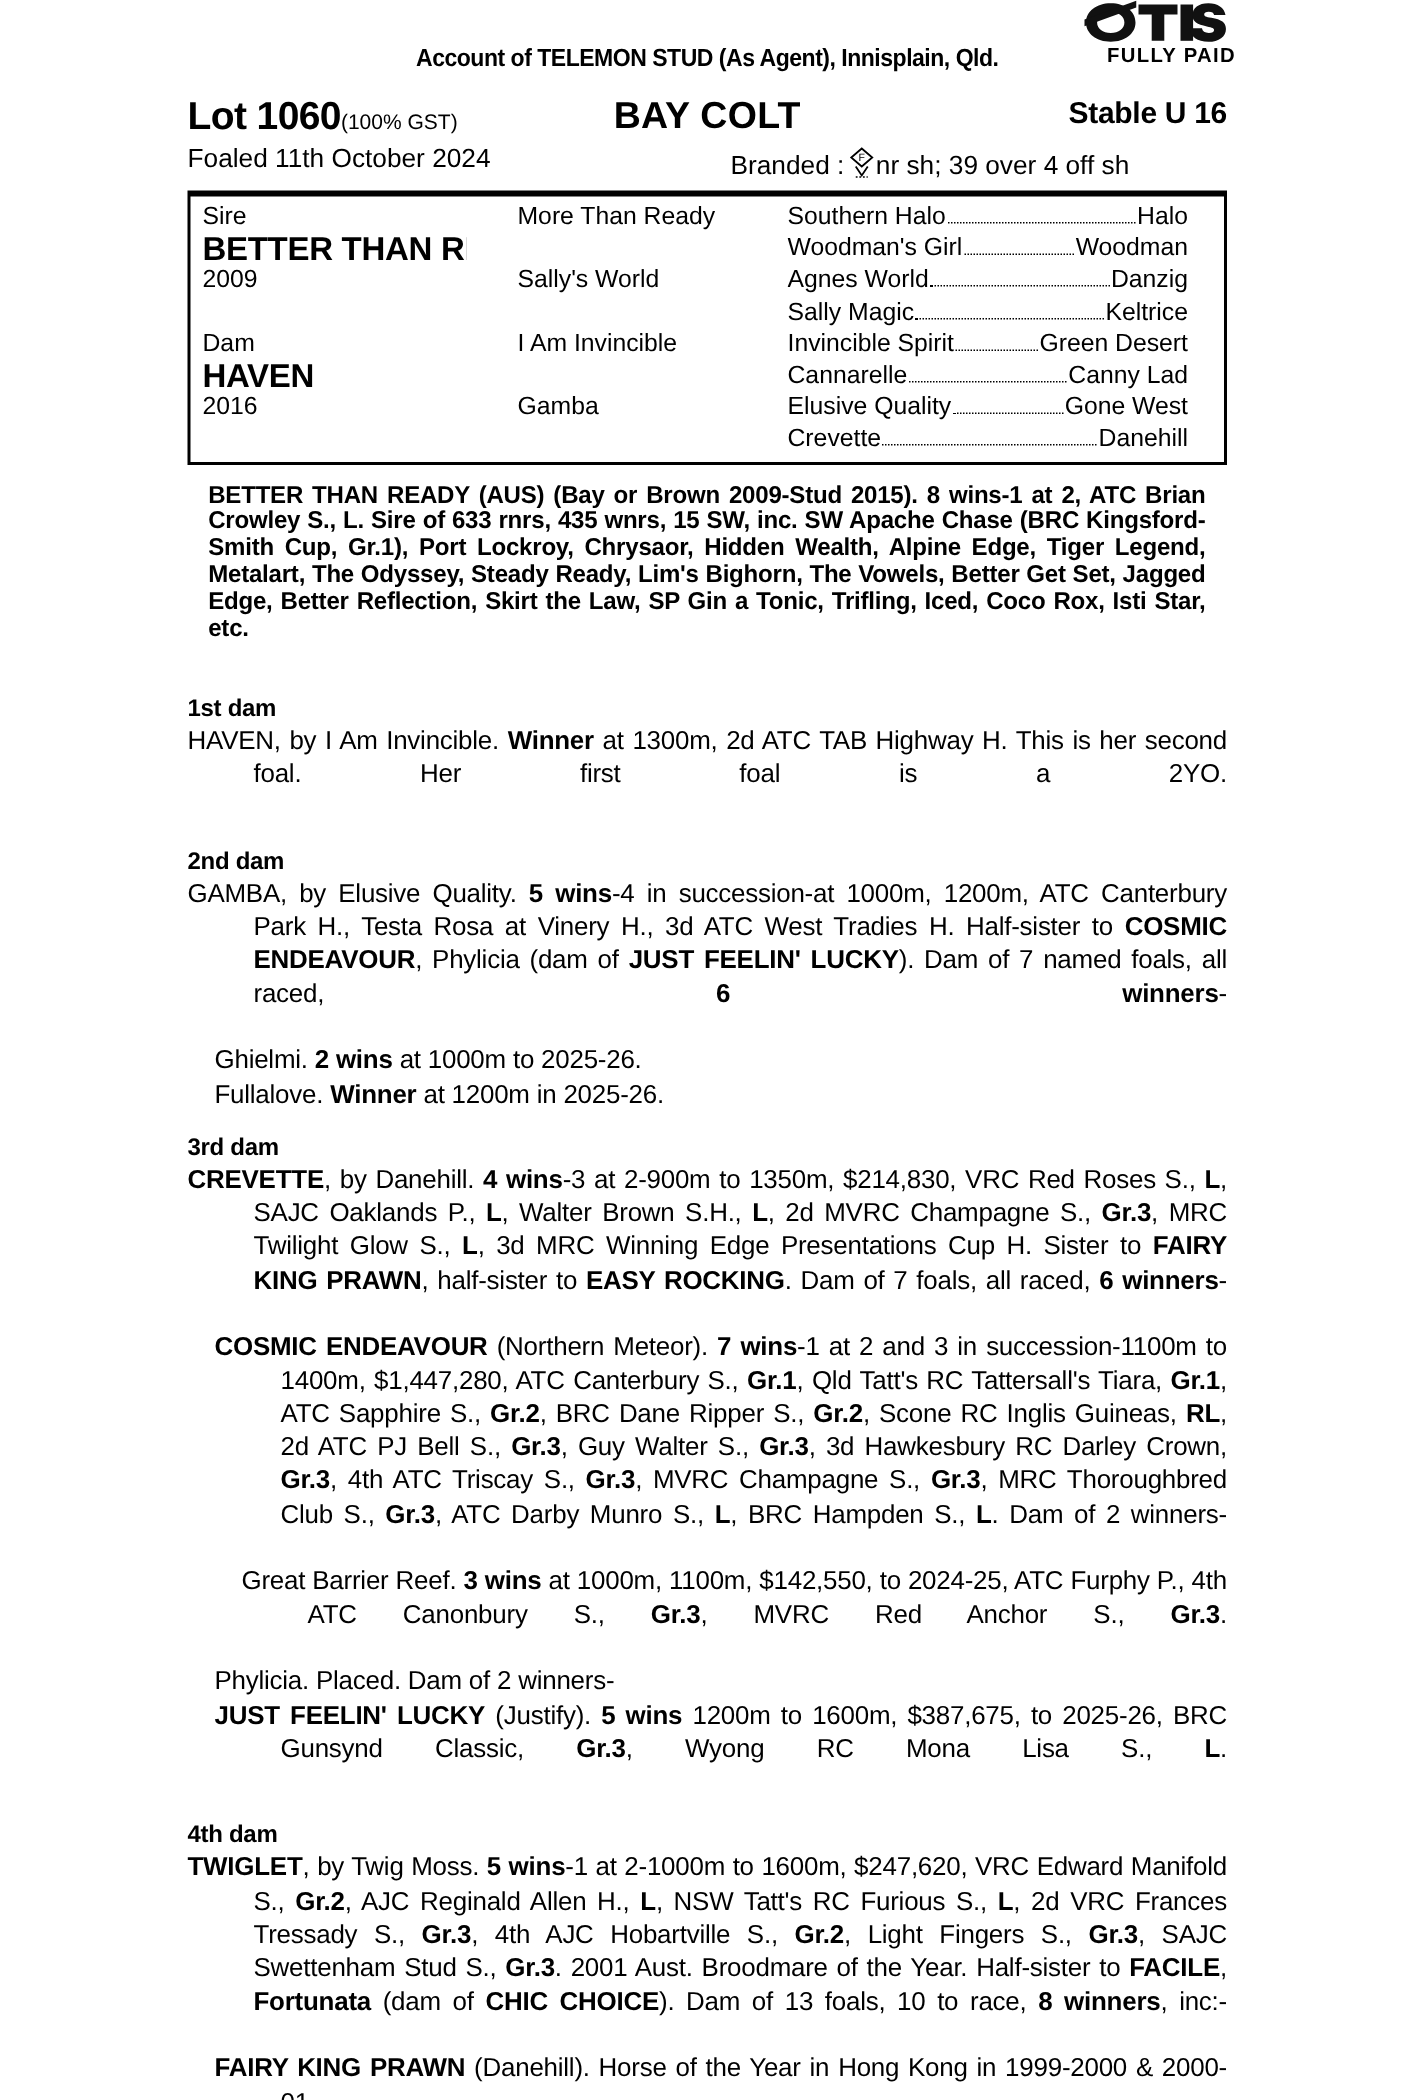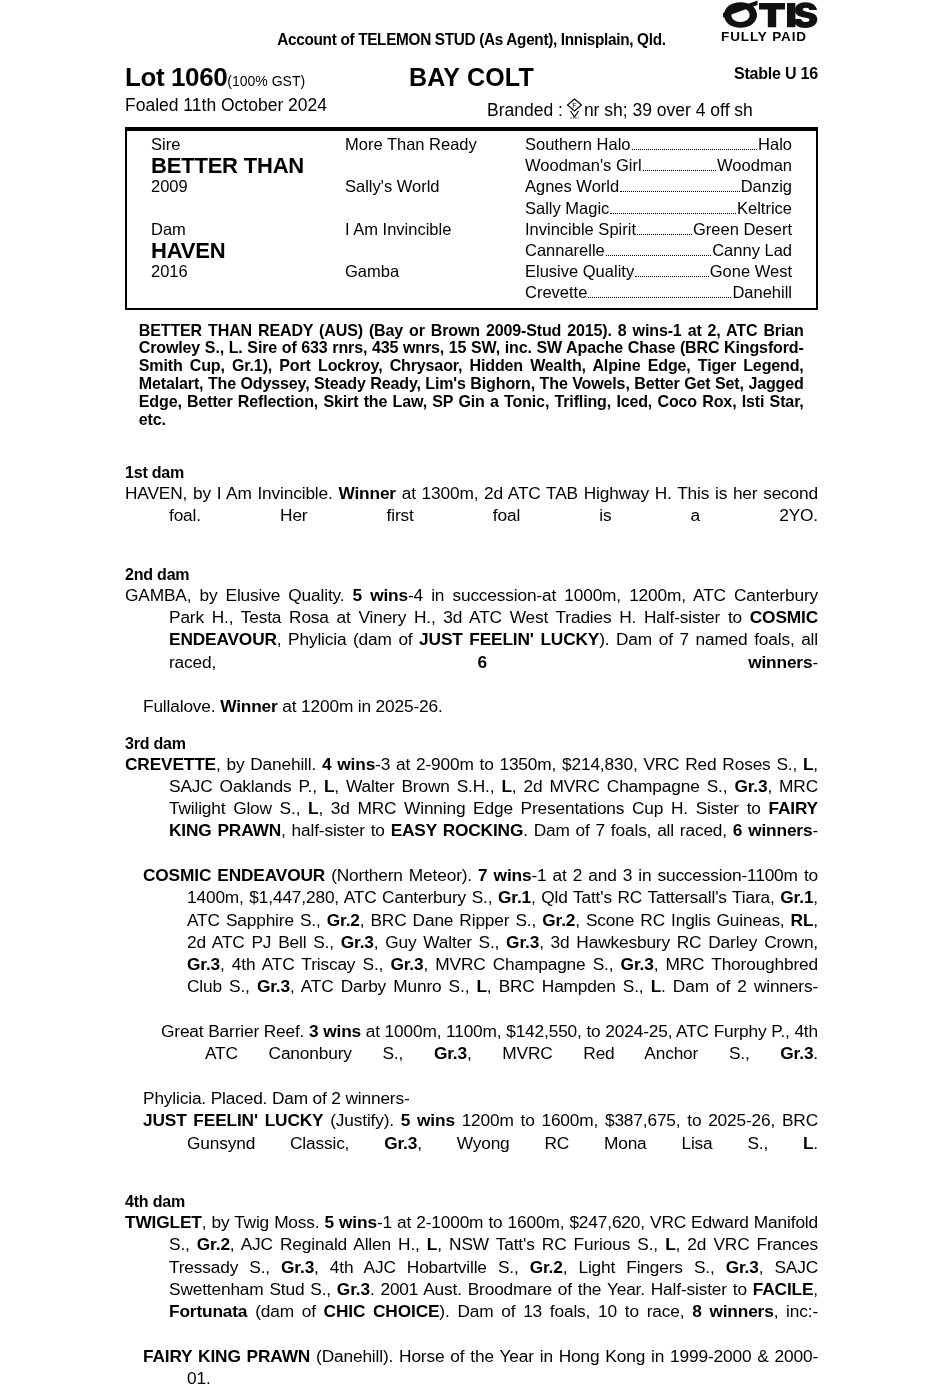--- a/index.html
+++ b/index.html
@@ -52,20 +52,21 @@
     display: block;
     height: 30px;
     line-height: 30px;
   }
   .logo-sub {
     display: block;
     font-size: 13.5px;
     font-weight: bold;
     letter-spacing: 0.9px;
     margin-top: -1px;
+    text-align: right;
   }
 
   .title-row {
     position: relative;
     height: 33px;
   }
   .lot-label {
     position: absolute;
     left: 0;
     top: 0;
@@ -86,21 +87,21 @@
     top: 1px;
     text-align: center;
     font-size: 25px;
     font-weight: bold;
     letter-spacing: 0.2px;
   }
   .stable {
     position: absolute;
     right: 0;
     top: 3px;
-    font-size: 16px;
+    font-size: 20px;
     font-weight: bold;
     letter-spacing: -0.2px;
     white-space: nowrap;
   }
 
   .foaled-row {
     position: relative;
     height: 30px;
     font-size: 17.5px;
   }
@@ -138,21 +139,21 @@
     font-size: 16.5px;
     line-height: 21.2px;
   }
   .ped-row {
     display: flex;
     height: 21.2px;
     white-space: nowrap;
   }
   .col-a {
     width: 184px;
-    padding-left: 24px;
+    padding-left: 8px;
     box-sizing: border-box;
     overflow: hidden;
   }
   .col-b {
     width: 180px;
     box-sizing: border-box;
     overflow: hidden;
     margin-left: 34px;
   }
   .col-c {
@@ -350,20 +351,21 @@
       </div>
     </div>
 
   <div class="sire-para">BETTER THAN READY (AUS) (Bay or Brown 2009-Stud 2015). 8 wins-1 at 2, ATC Brian Crowley S., L. Sire of 633 rnrs, 435 wnrs, 15 SW, inc. SW Apache Chase (BRC Kingsford-Smith Cup, Gr.1), Port Lockroy, Chrysaor, Hidden Wealth, Alpine Edge, Tiger Legend, Metalart, The Odyssey, Steady Ready, Lim's Bighorn, The Vowels, Better Get Set, Jagged Edge, Better Reflection, Skirt the Law, SP Gin a Tonic, Trifling, Iced, Coco Rox, Isti Star, etc.</div>
 
   <div id="dam-sections">
       <div class="dam-head">1st dam</div>
       <div class="blk hang1"><span>HAVEN, by I Am Invincible. </span><b>Winner</b><span> at 1300m, 2d ATC TAB Highway H. This is her second foal. Her first foal is a 2YO.</span></div>
       <div class="dam-head">2nd dam</div>
       <div class="blk hang1"><span>GAMBA, by Elusive Quality. </span><b>5 wins</b><span>-4 in succession-at 1000m, 1200m, ATC Canterbury Park H., Testa Rosa at Vinery H., 3d ATC West Tradies H. Half-sister to </span><b>COSMIC ENDEAVOUR</b><span>, Phylicia (dam of </span><b>JUST FEELIN' LUCKY</b><span>). Dam of 7 named foals, all raced, </span><b>6 winners</b><span>-</span></div>
+      <div class="blk ind1 nojust"><span>Ghielmi. </span><b>2 wins</b><span> at 1000m to 2025-26.</span></div>
       <div class="blk ind1 nojust"><span>Fullalove. </span><b>Winner</b><span> at 1200m in 2025-26.</span></div>
       <div class="dam-head">3rd dam</div>
       <div class="blk hang1"><b>CREVETTE</b><span>, by Danehill. </span><b>4 wins</b><span>-3 at 2-900m to 1350m, $214,830, VRC Red Roses S., </span><b>L</b><span>, SAJC Oaklands P., </span><b>L</b><span>, Walter Brown S.H., </span><b>L</b><span>, 2d MVRC Champagne S., </span><b>Gr.3</b><span>, MRC Twilight Glow S., </span><b>L</b><span>, 3d MRC Winning Edge Presentations Cup H. Sister to </span><b>FAIRY KING PRAWN</b><span>, half-sister to </span><b>EASY ROCKING</b><span>. Dam of 7 foals, all raced, </span><b>6 winners</b><span>-</span></div>
       <div class="blk hang2"><b>COSMIC ENDEAVOUR</b><span> (Northern Meteor). </span><b>7 wins</b><span>-1 at 2 and 3 in succession-1100m to 1400m, $1,447,280, ATC Canterbury S., </span><b>Gr.1</b><span>, Qld Tatt's RC Tattersall's Tiara, </span><b>Gr.1</b><span>, ATC Sapphire S., </span><b>Gr.2</b><span>, BRC Dane Ripper S., </span><b>Gr.2</b><span>, Scone RC Inglis Guineas, </span><b>RL</b><span>, 2d ATC PJ Bell S., </span><b>Gr.3</b><span>, Guy Walter S., </span><b>Gr.3</b><span>, 3d Hawkesbury RC Darley Crown, </span><b>Gr.3</b><span>, 4th ATC Triscay S., </span><b>Gr.3</b><span>, MVRC Champagne S., </span><b>Gr.3</b><span>, MRC Thoroughbred Club S., </span><b>Gr.3</b><span>, ATC Darby Munro S., </span><b>L</b><span>, BRC Hampden S., </span><b>L</b><span>. Dam of 2 winners-</span></div>
       <div class="blk hang3"><span>Great Barrier Reef. </span><b>3 wins</b><span> at 1000m, 1100m, $142,550, to 2024-25, ATC Furphy P., 4th ATC Canonbury S., </span><b>Gr.3</b><span>, MVRC Red Anchor S., </span><b>Gr.3</b><span>.</span></div>
       <div class="blk ind1 nojust"><span>Phylicia. Placed. Dam of 2 winners-</span></div>
       <div class="blk hang2"><b>JUST FEELIN' LUCKY</b><span> (Justify). </span><b>5 wins</b><span> 1200m to 1600m, $387,675, to 2025-26, BRC Gunsynd Classic, </span><b>Gr.3</b><span>, Wyong RC Mona Lisa S., </span><b>L</b><span>.</span></div>
       <div class="dam-head">4th dam</div>
       <div class="blk hang1"><b>TWIGLET</b><span>, by Twig Moss. </span><b>5 wins</b><span>-1 at 2-1000m to 1600m, $247,620, VRC Edward Manifold S., </span><b>Gr.2</b><span>, AJC Reginald Allen H., </span><b>L</b><span>, NSW Tatt's RC Furious S., </span><b>L</b><span>, 2d VRC Frances Tressady S., </span><b>Gr.3</b><span>, 4th AJC Hobartville S., </span><b>Gr.2</b><span>, Light Fingers S., </span><b>Gr.3</b><span>, SAJC Swettenham Stud S., </span><b>Gr.3</b><span>. 2001 Aust. Broodmare of the Year. Half-sister to </span><b>FACILE</b><span>, </span><b>Fortunata</b><span> (dam of </span><b>CHIC CHOICE</b><span>). Dam of 13 foals, 10 to race, </span><b>8 winners</b><span>, inc:-</span></div>
       <div class="blk hang2"><b>FAIRY KING PRAWN</b><span> (Danehill). Horse of the Year in Hong Kong in 1999-2000 &amp; 2000-01. </span></div>

